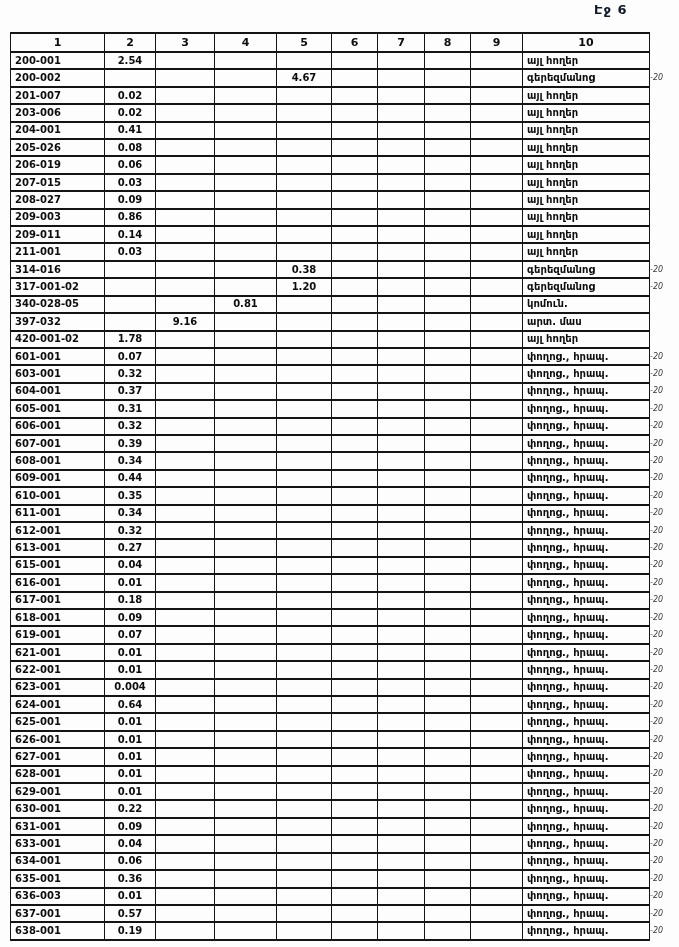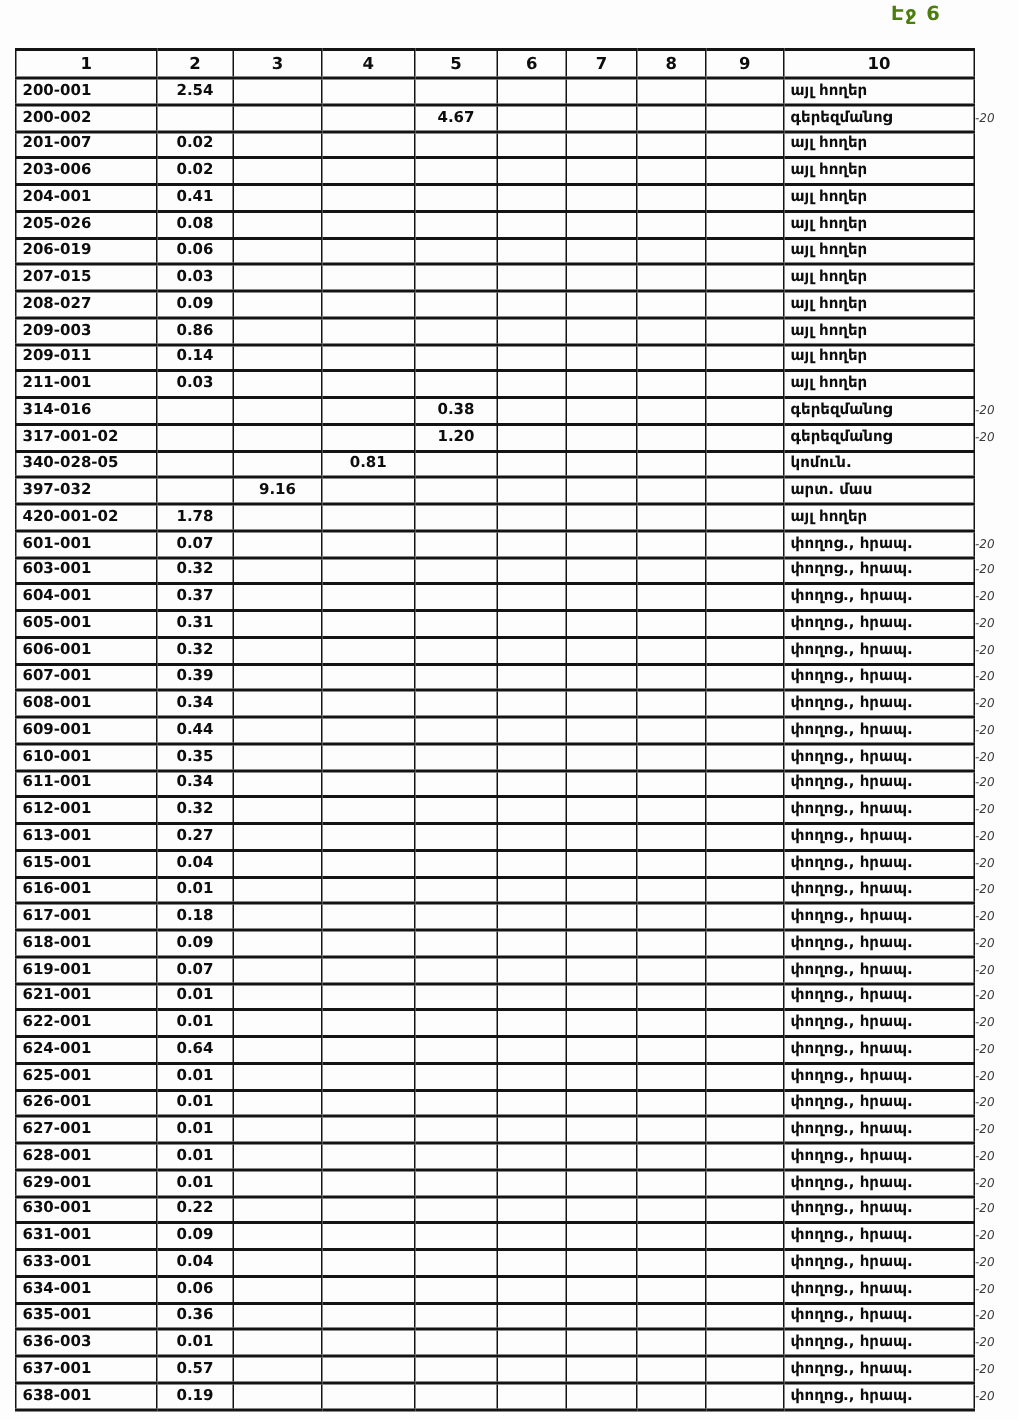--- a/index.html
+++ b/index.html
@@ -14,21 +14,21 @@
     height: 947px;
     background: #fdfdfd;
     overflow: hidden;
   }
   .page-label {
     position: absolute;
     top: 2px;
     left: 594px;
     font-size: 13px;
     font-weight: bold;
-    color: #4d7c0f;
+    color: #0f172a;
     letter-spacing: 1px;
   }
   .table-wrap {
     position: absolute;
     left: 10px;
     top: 32px;
   }
   table {
     border-collapse: collapse;
     table-layout: fixed;
@@ -571,20 +571,33 @@
             <td class="c4"></td>
             <td class="c5"></td>
             <td class="c6"></td>
             <td class="c7"></td>
             <td class="c8"></td>
             <td class="c9"></td>
             <td class="c10">փողոց., հրապ.</td>
             <td class="note-cell">-20</td>
           </tr>
           <tr>
+            <td class="c1">623-001</td>
+            <td class="c2">0.004</td>
+            <td class="c3"></td>
+            <td class="c4"></td>
+            <td class="c5"></td>
+            <td class="c6"></td>
+            <td class="c7"></td>
+            <td class="c8"></td>
+            <td class="c9"></td>
+            <td class="c10">փողոց., հրապ.</td>
+            <td class="note-cell">-20</td>
+          </tr>
+          <tr>
             <td class="c1">624-001</td>
             <td class="c2">0.64</td>
             <td class="c3"></td>
             <td class="c4"></td>
             <td class="c5"></td>
             <td class="c6"></td>
             <td class="c7"></td>
             <td class="c8"></td>
             <td class="c9"></td>
             <td class="c10">փողոց., հրապ.</td>

